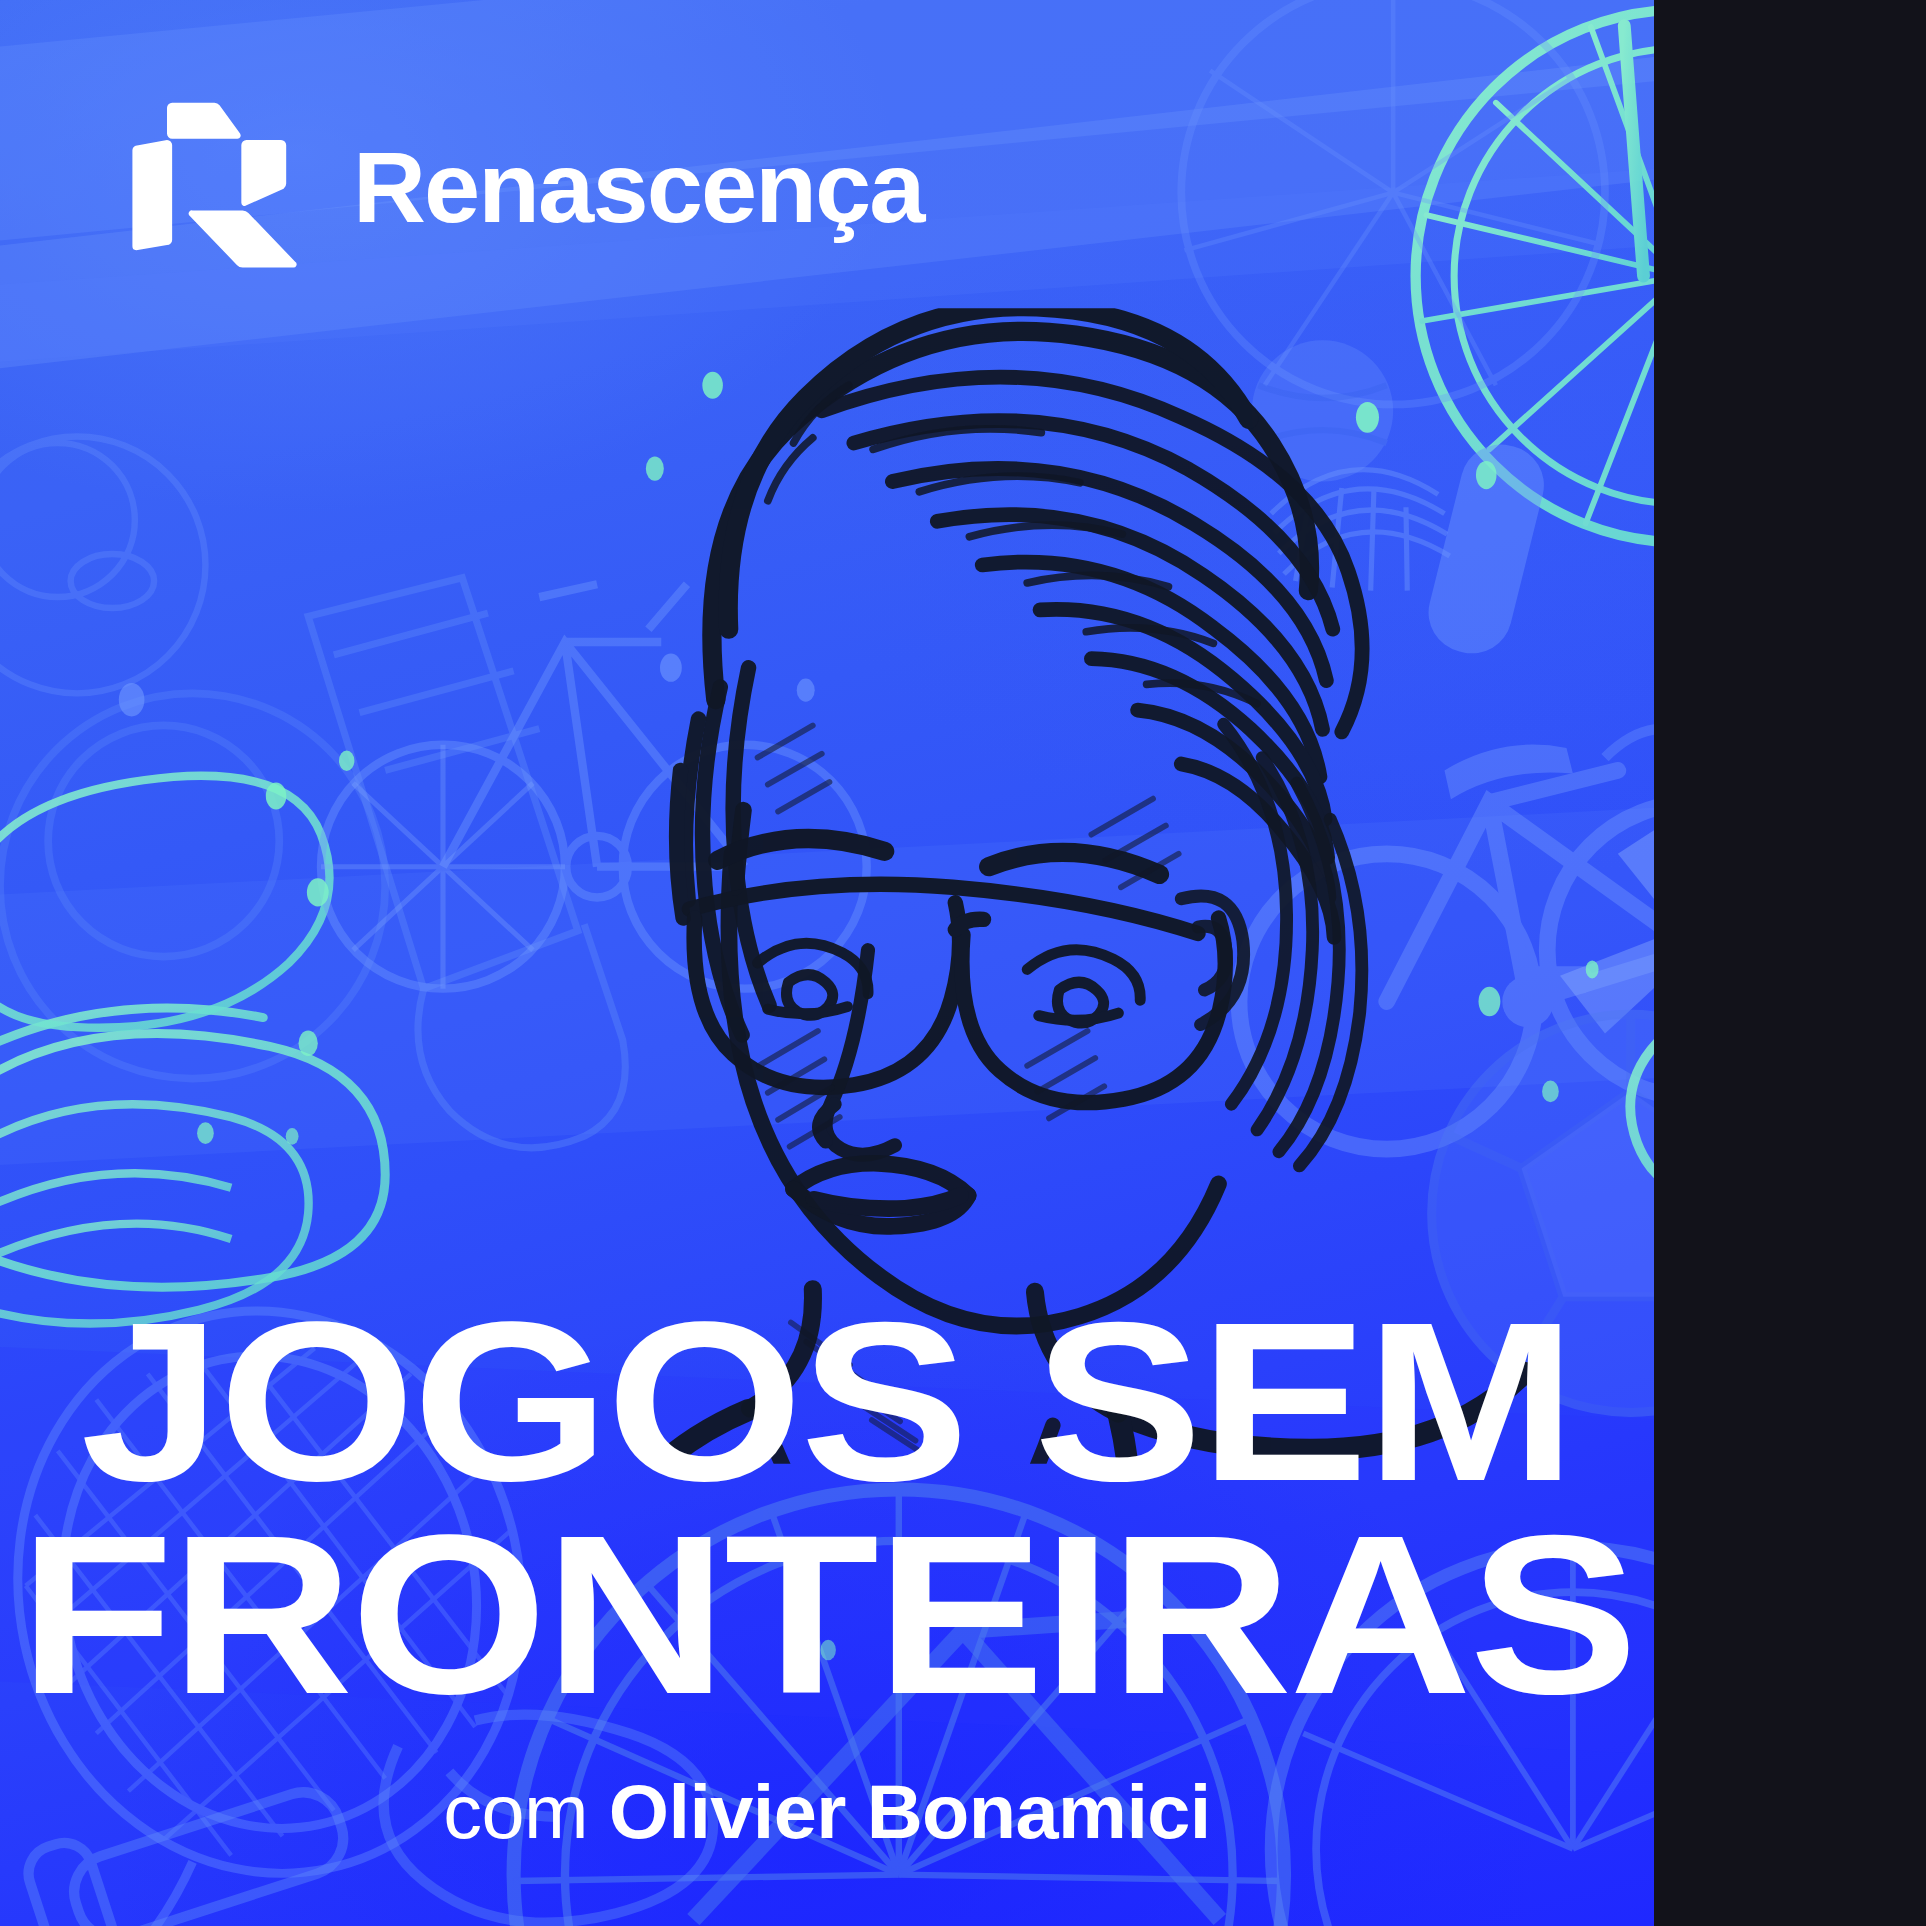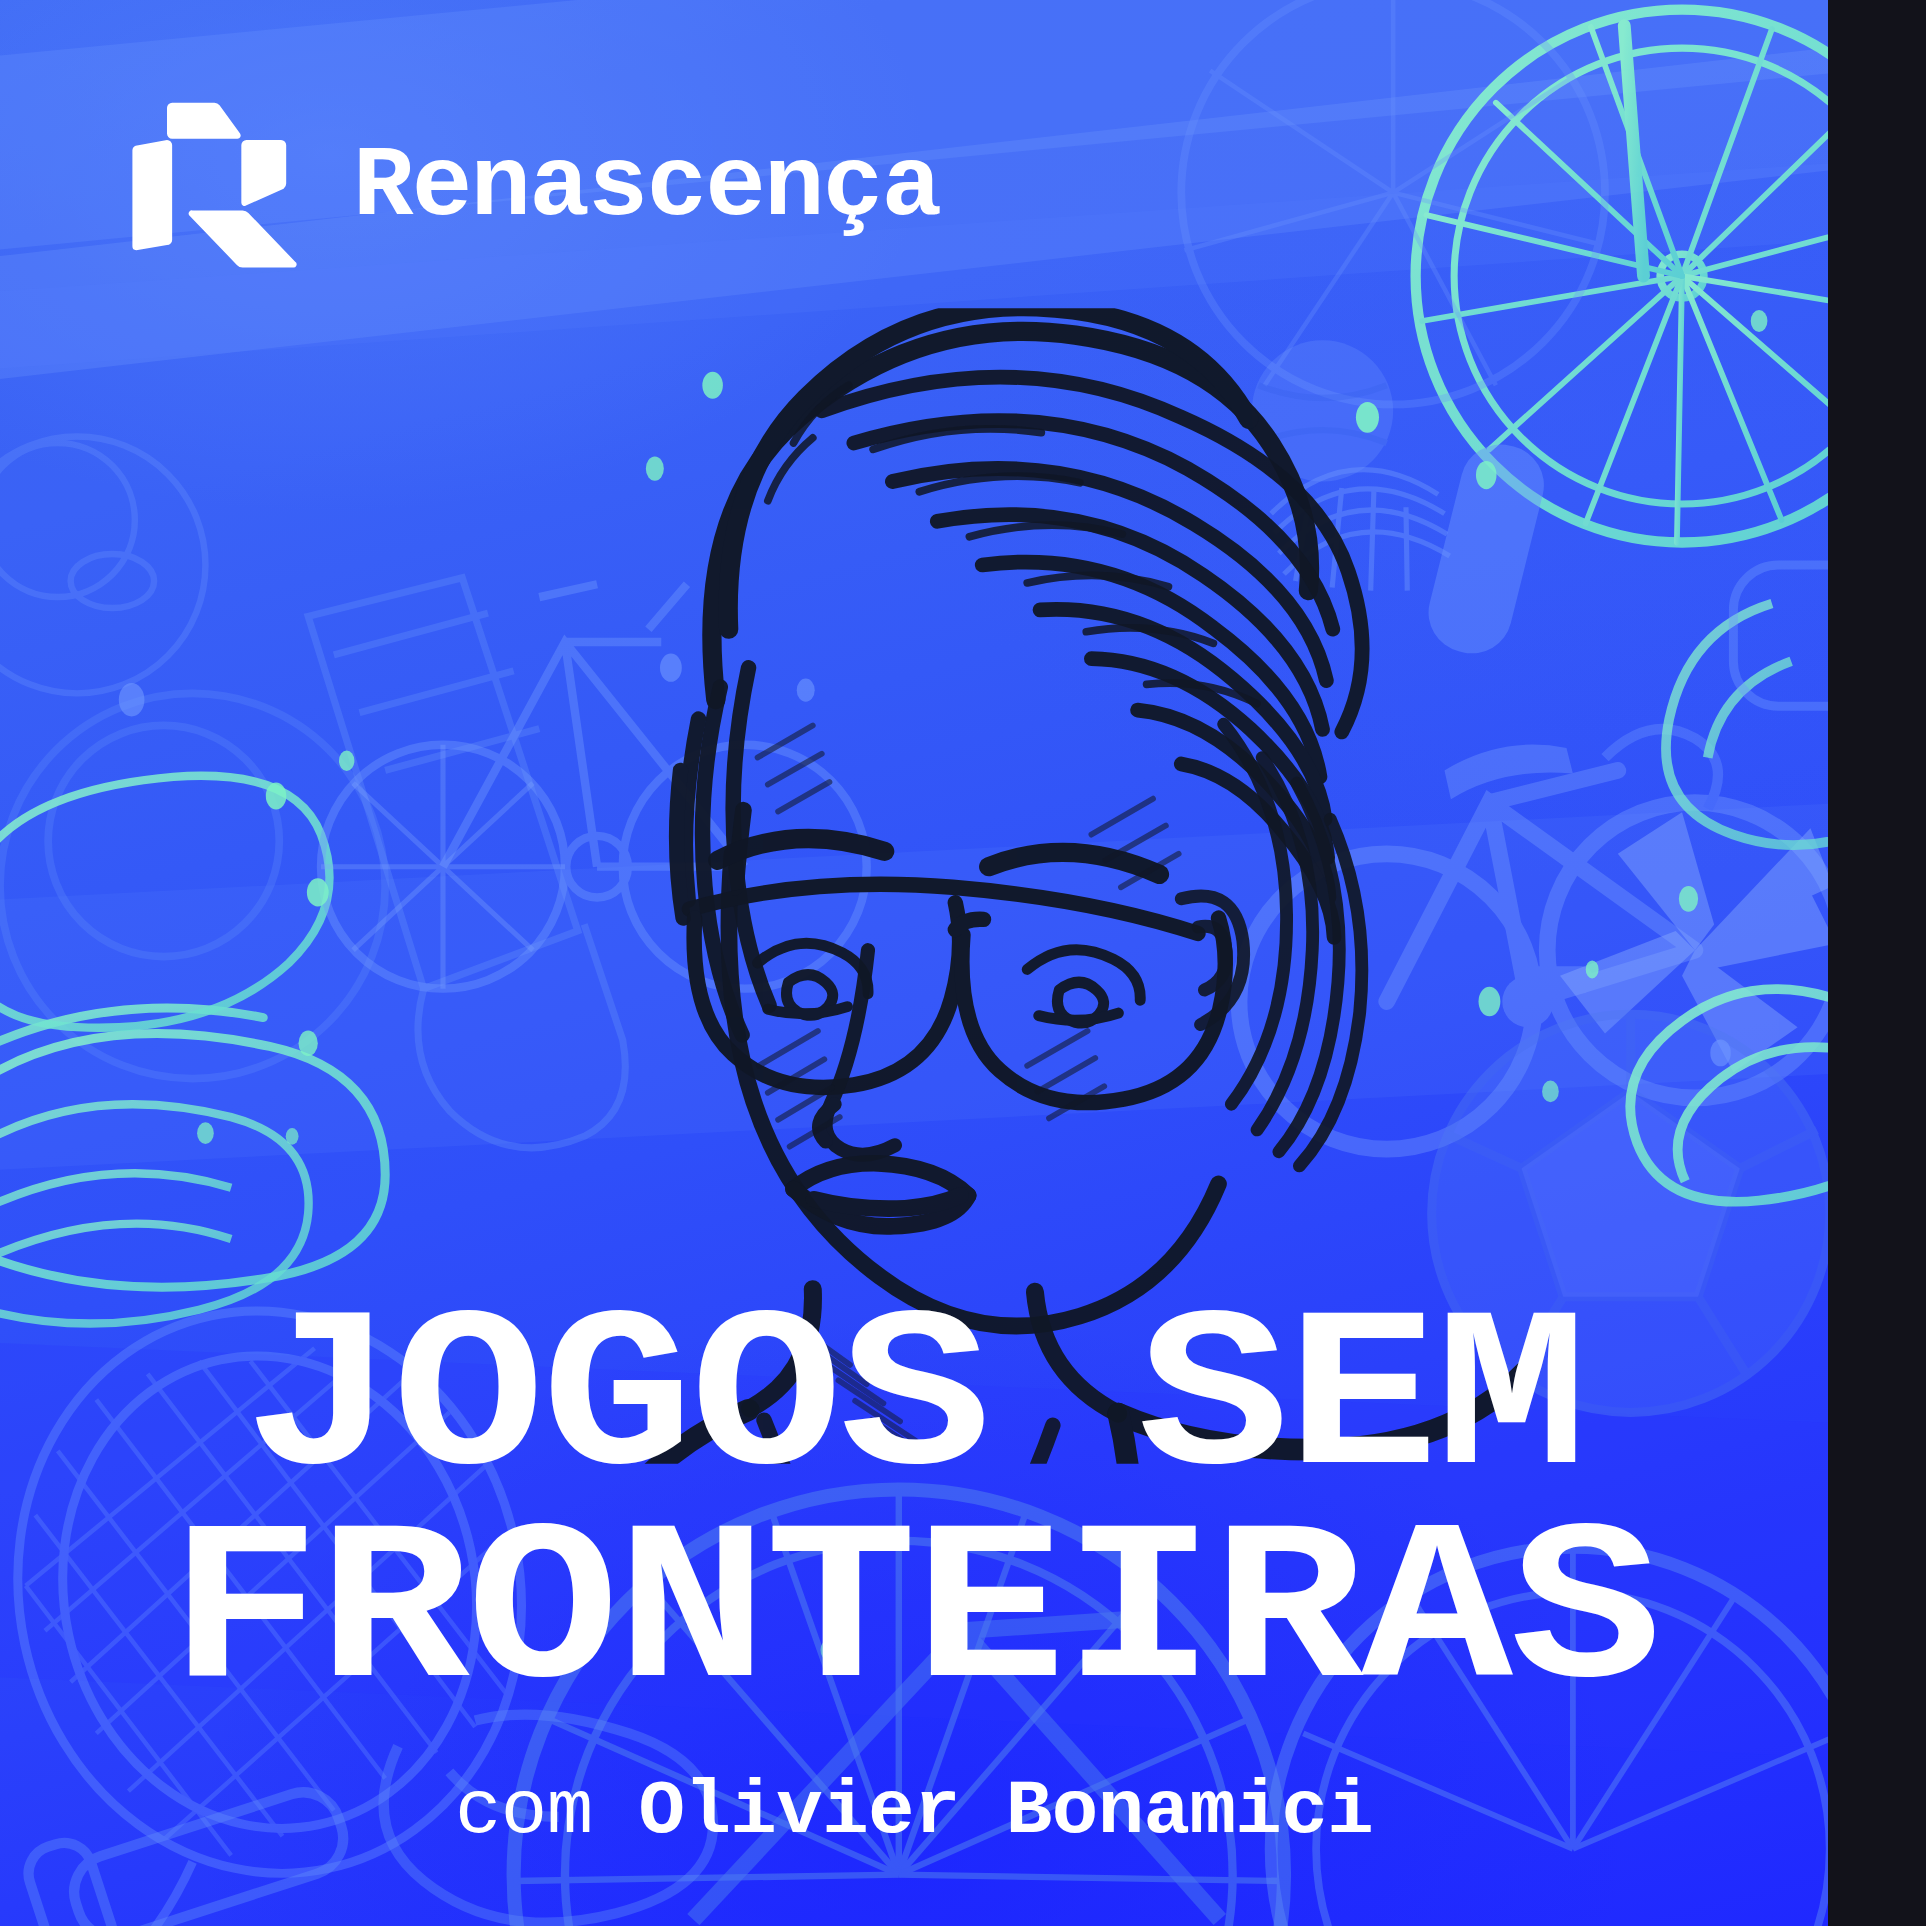--- a/index.html
+++ b/index.html
@@ -1,23 +1,23 @@
 <!DOCTYPE html>
 <html style="font-size:10.3px"><head>
 <meta charset="utf-8">
 <title>Jogos Sem Fronteiras</title>
 <style>
   html,body{margin:0;padding:0;background:#12121a;}
   *{box-sizing:border-box;}
 
   .cover{
     position:relative;
-    width:1828px;height:1926px;
+    width:1654px;height:1926px;
     overflow:hidden;
-    font-family:Liberation Mono, monospace;
+    font-family:Liberation Sans, sans-serif;
     background:
       linear-gradient(165deg,
         #3f6bf5 0%,
         #3a63f4 10%,
         #3a62f6 22%,
         #3459f7 38%,
         #2f4ff9 55%,
         #2a40fb 72%,
         #2434fd 86%,
         #1f28ff 100%);

